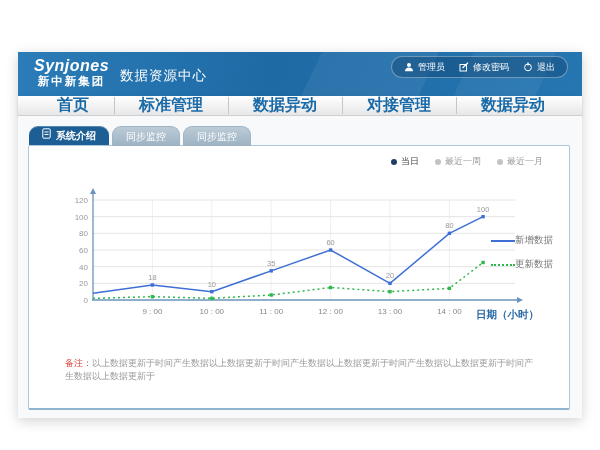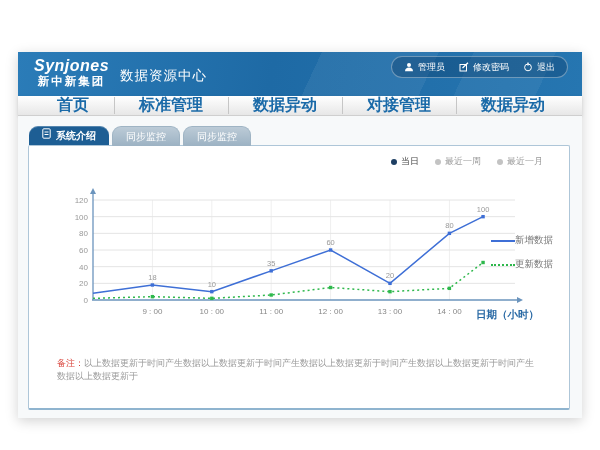--- a/index.html
+++ b/index.html
@@ -41,21 +41,21 @@
 
   .ylabel{position:absolute;left:26px;top:26px;color:#2a6aa5;font-size:10.5px;letter-spacing:1px;}
   #chart-svg{position:absolute;left:24px;top:40px;}
   .xtitle{position:absolute;right:30px;top:162px;color:#2a6aa5;font-weight:bold;font-size:10.5px;}
 
   .legend{position:absolute;right:16px;top:88px;}
   .legend-item{display:flex;align-items:center;font-size:9.5px;color:#777;margin-bottom:11px;white-space:nowrap;}
   .legend-line{width:24px;height:0;border-top:2px solid #3e6fd6;}
   .legend-line.dotted{border-top:2px dotted #2eb84c;}
 
-  .note{position:absolute;left:28px;top:211px;right:30px;font-size:9px;color:#9a9a9a;line-height:1.4;}
+  .note{position:absolute;left:36px;top:211px;right:30px;font-size:9px;color:#9a9a9a;line-height:1.4;}
   .note .prefix{color:#d9433b;}
 </style>
 </head>
 <body>
 
 <div class="page">
 
   <div class="header">
     <div class="logo">
       <div class="logo-en">Synjones</div>

